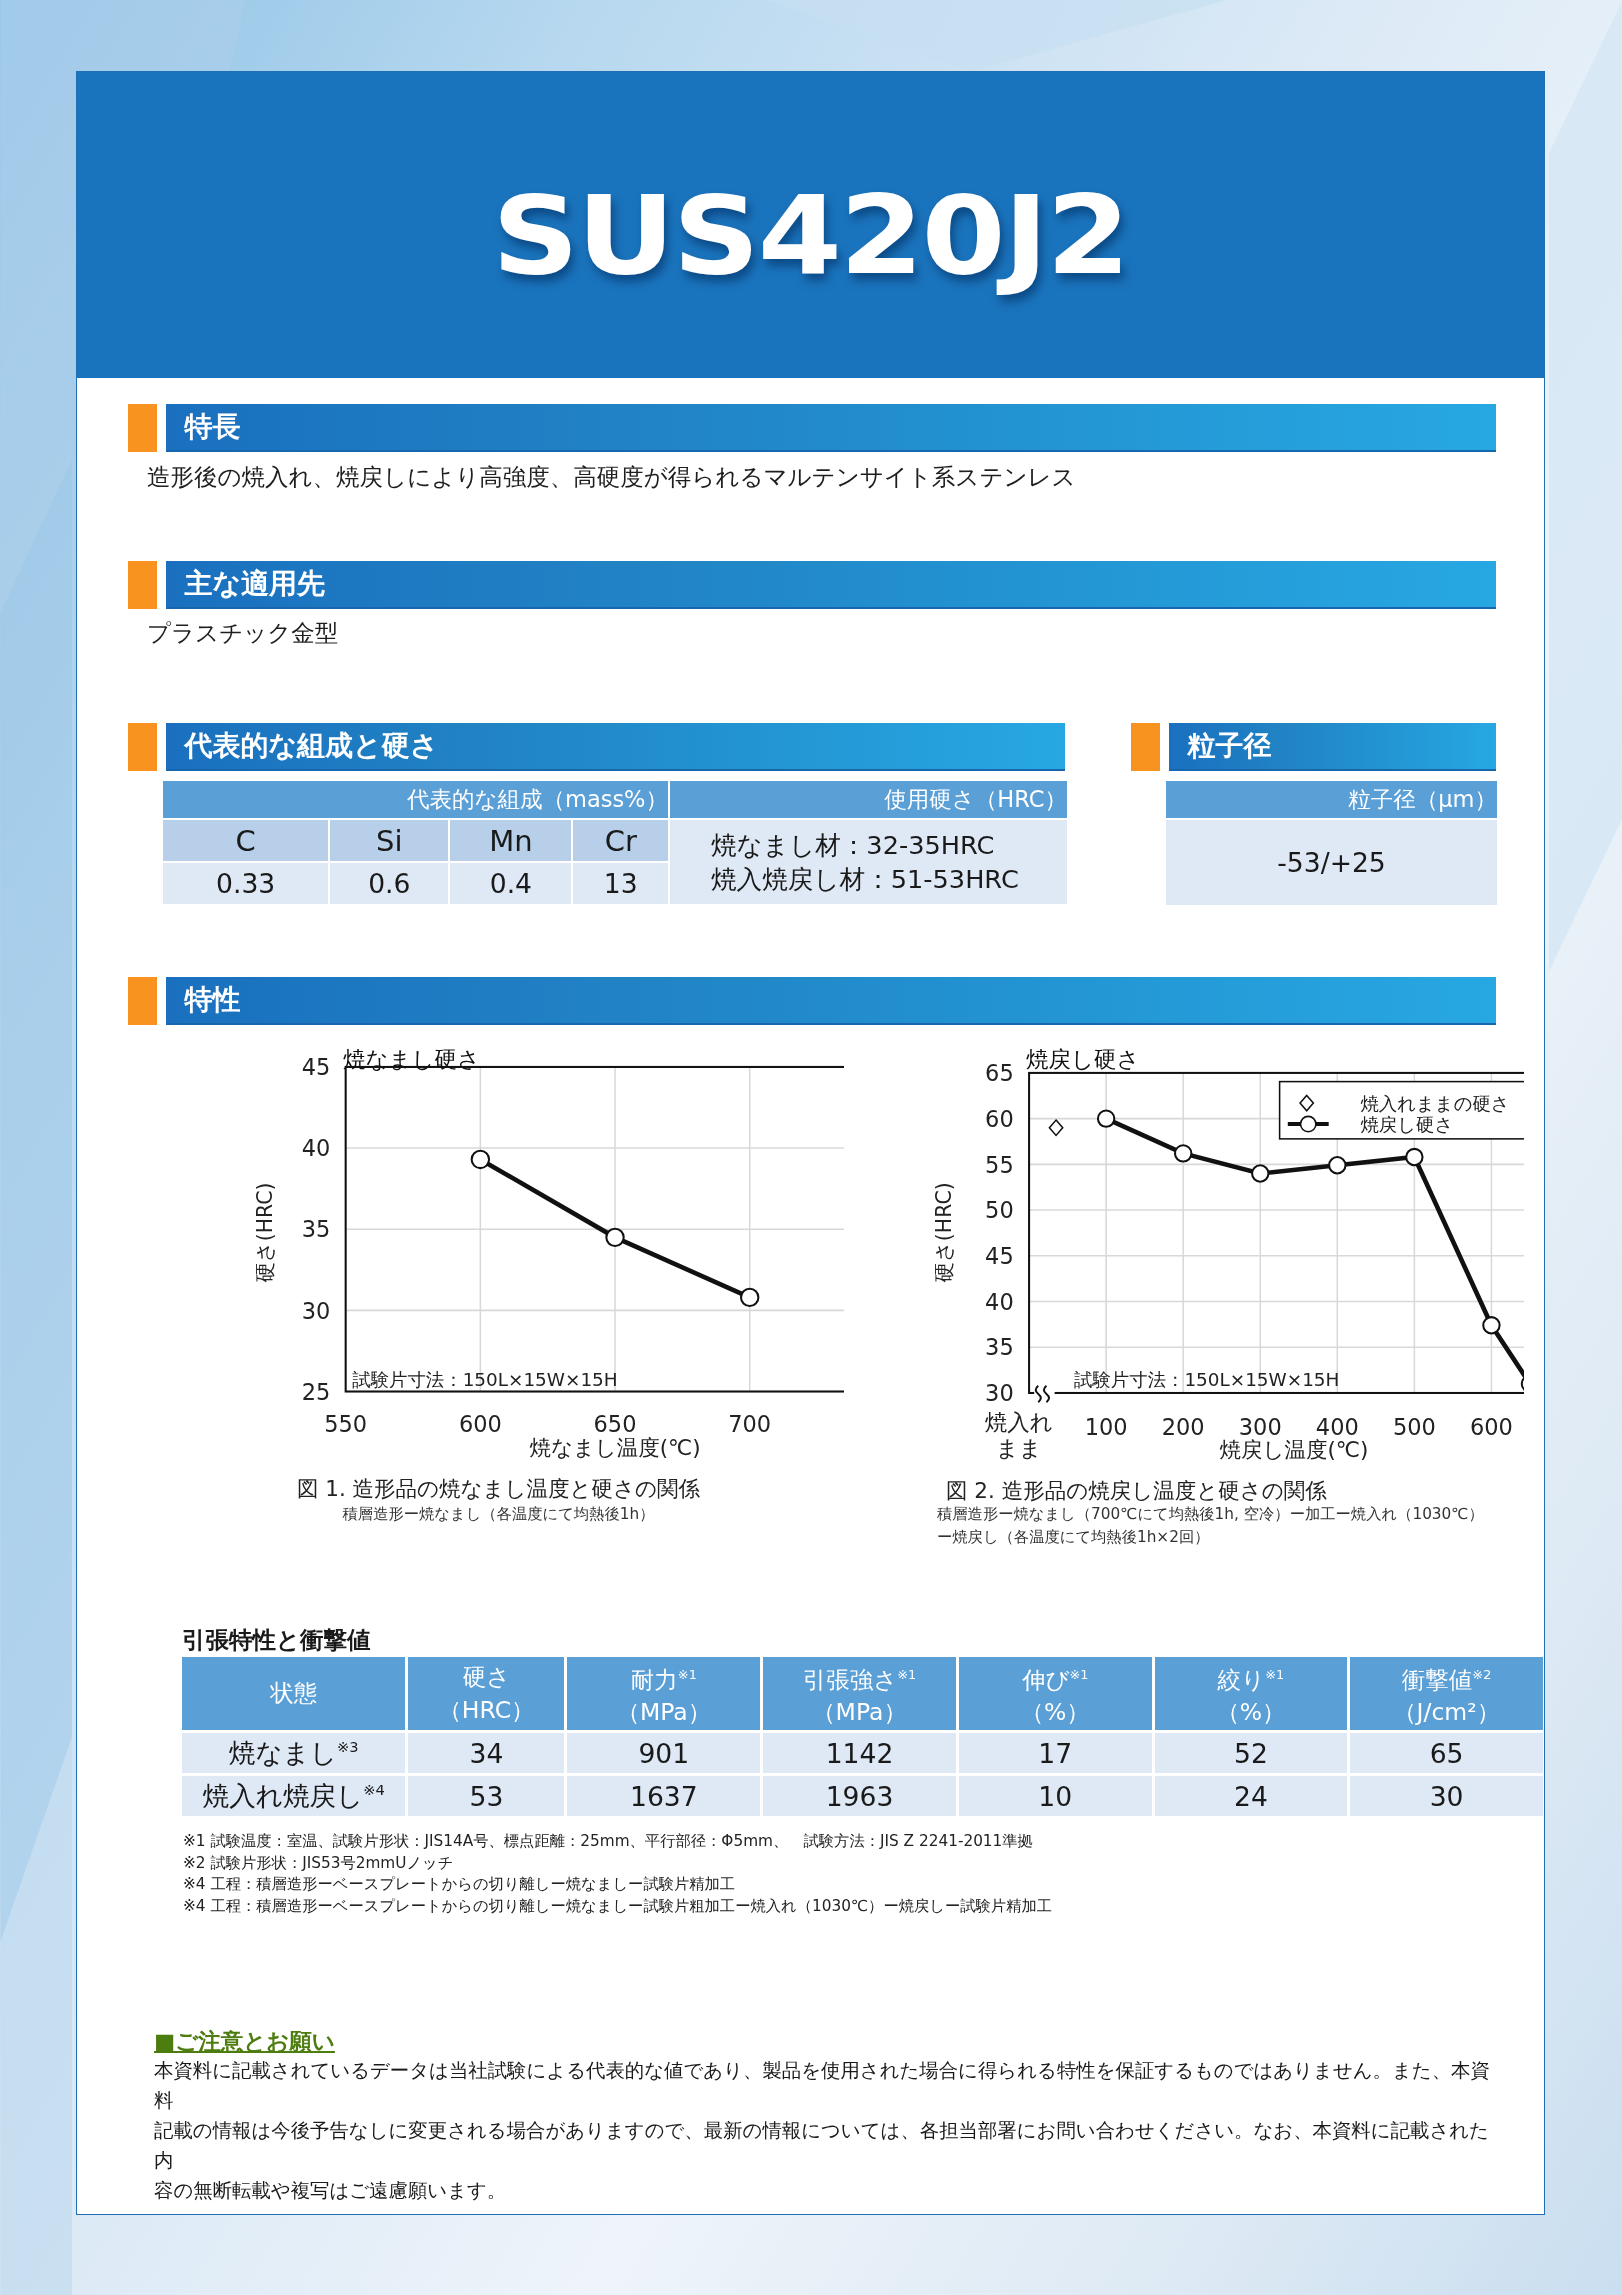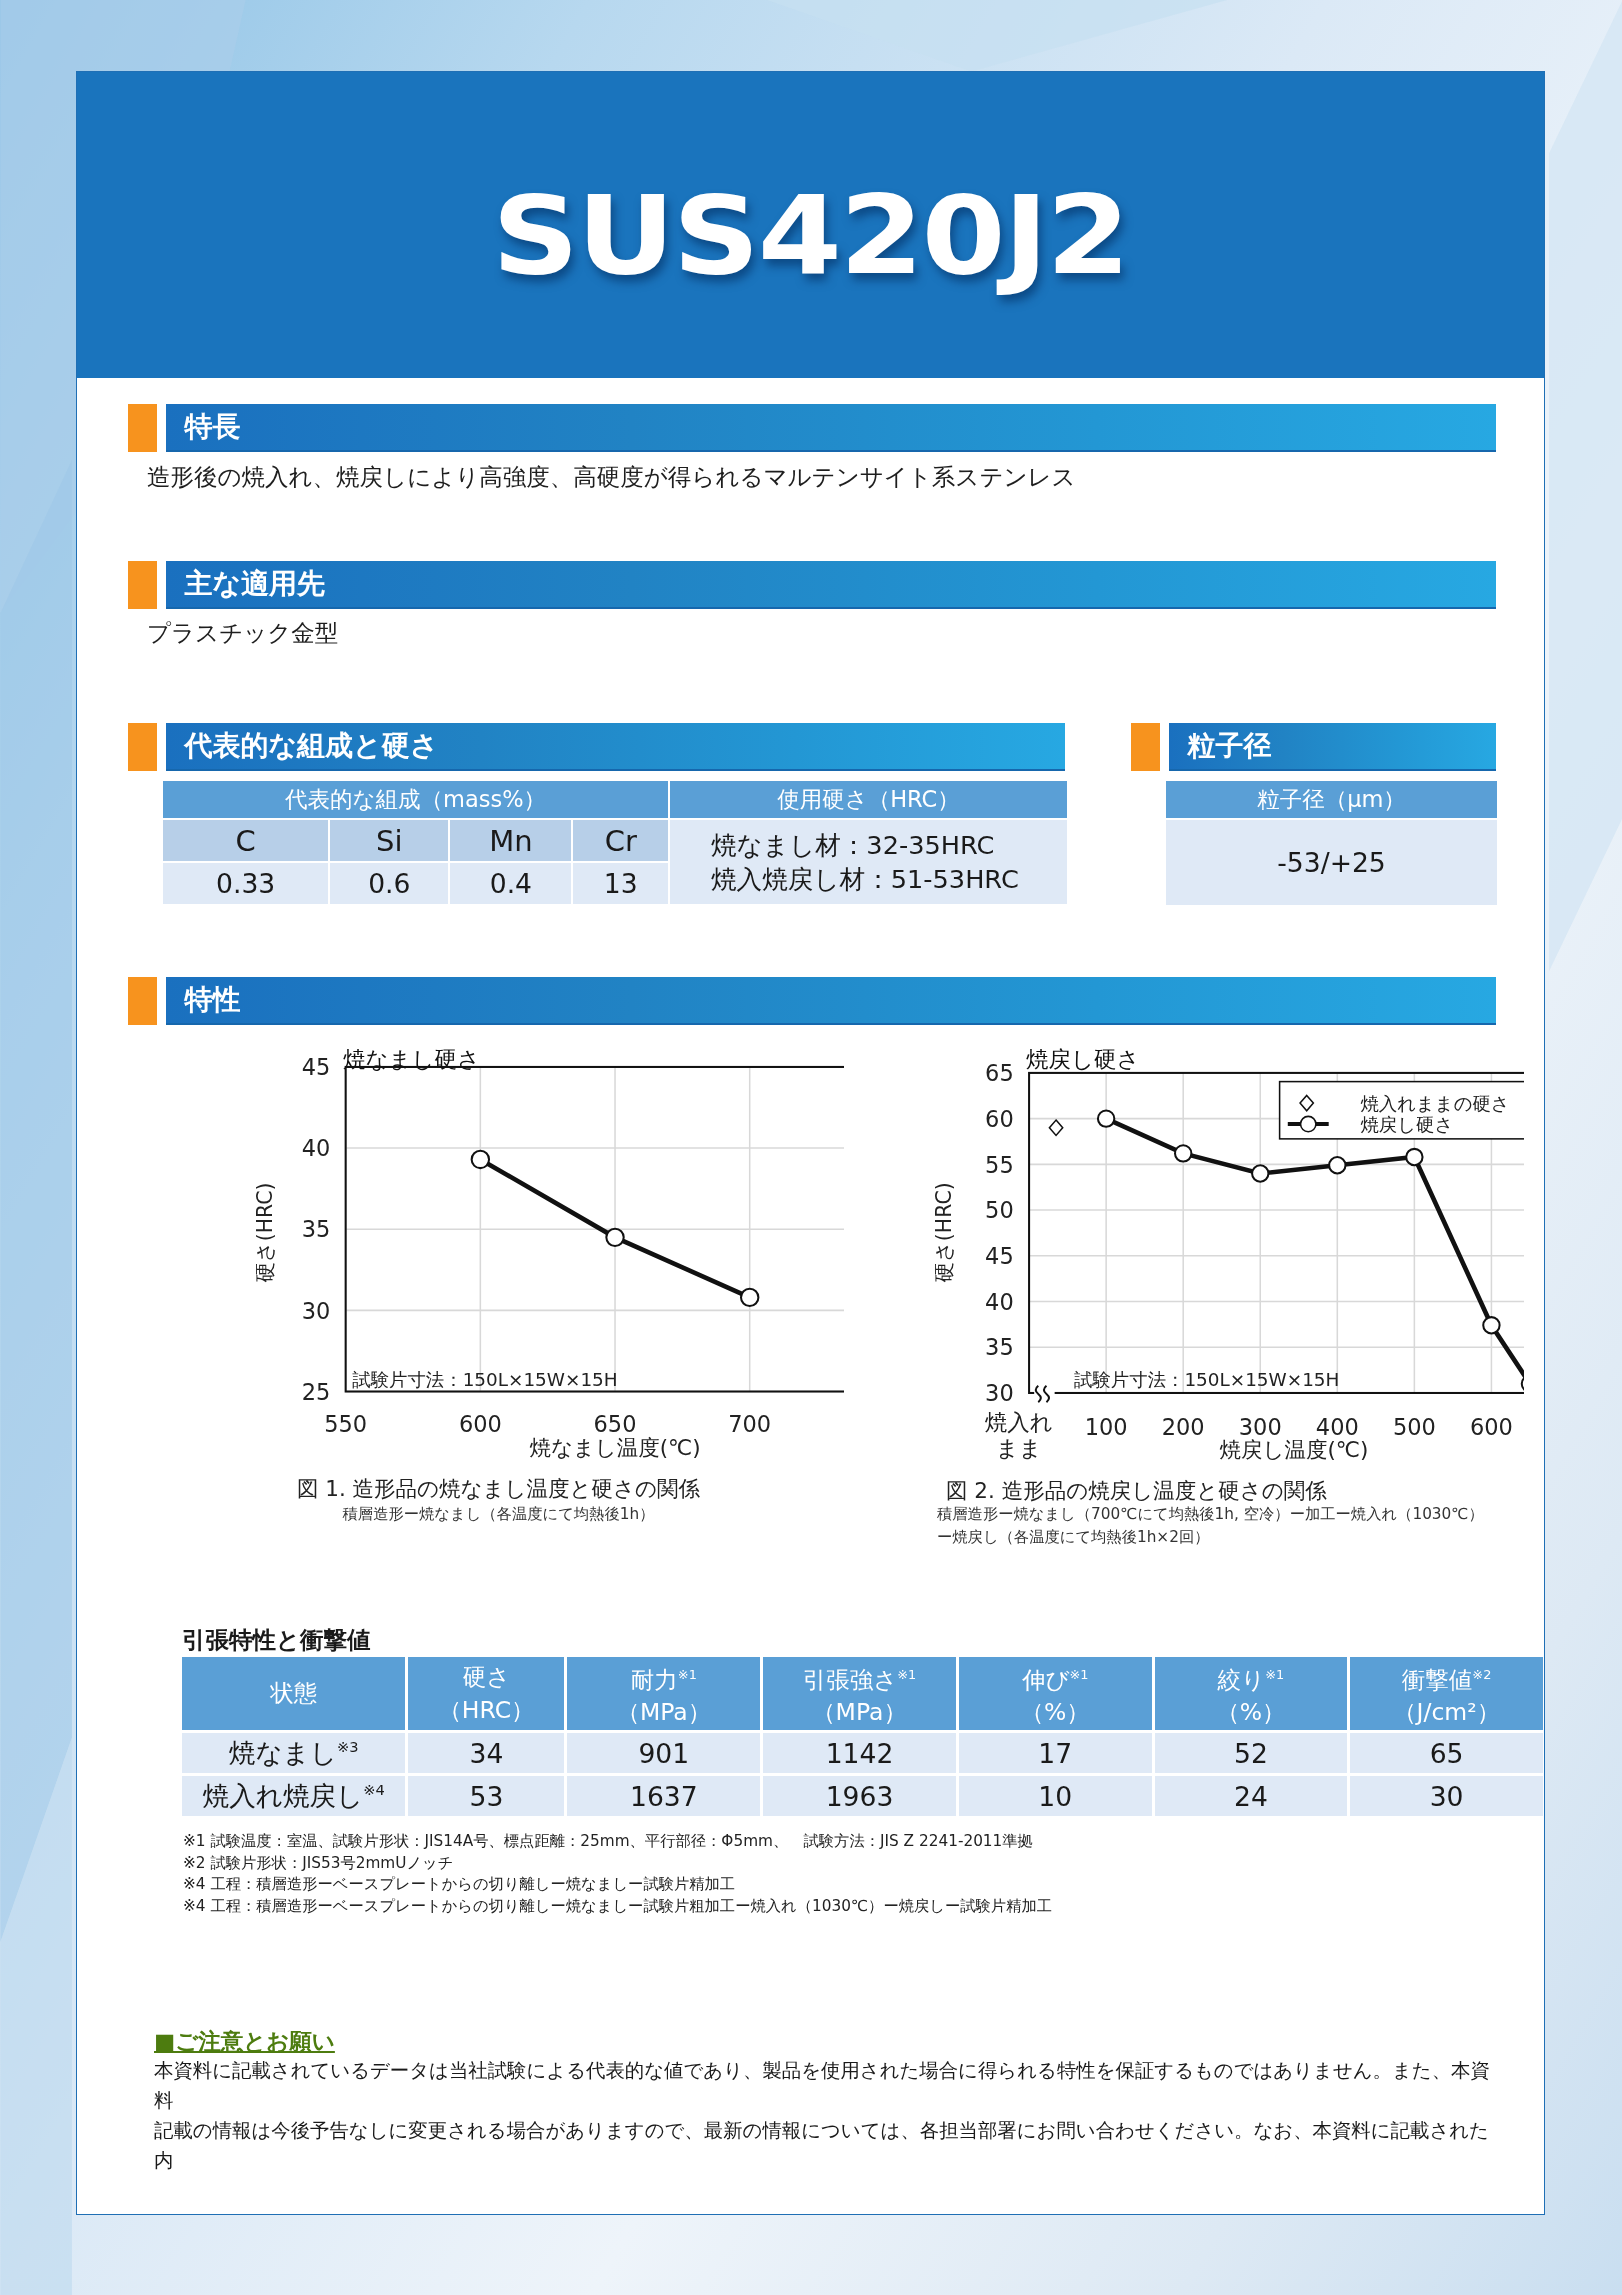--- a/index.html
+++ b/index.html
@@ -41,21 +41,21 @@
   .sec-head .bar {
     position: absolute; left: 38px; top: 0; right: 0; height: 48px;
     background: linear-gradient(90deg, #1a70bf 0%, #2183c4 35%, #2397d4 70%, #27a8e2 100%);
     border-bottom: 2px solid #1667ad;
     color: #fff; font-weight: bold; font-size: 28px;
     display: flex; align-items: center; padding-left: 18.4px;
   }
   .body-text { position: absolute; font-size: 23.5px; color: #1e1e1e; }
 
   table.comp { position: absolute; border-collapse: separate; border-spacing: 2.6px; }
-  .th-blue { background: #5a9fd6; color: #fff; font-size: 22.5px; text-align: center; }
+  .th-blue { background: #5a9fd6; color: #fff; font-size: 22.5px; text-align: right; }
   .th-light { background: #b7cfe8; color: #1a1a1a; font-size: 29px; text-align: center; }
   .td-pale { background: #dfe9f6; color: #1a1a1a; font-size: 26.6px; text-align: center; }
 
   .chart { position: absolute; }
   .chart svg text { font-family: "DejaVu Sans", sans-serif; }
 
   .caption { position: absolute; text-align: center; font-size: 21.5px; color: #222; }
   .subcap { position: absolute; font-size: 15.3px; color: #333; line-height: 22.5px; }
 
   table.tensile { position: absolute; border-collapse: separate; border-spacing: 3.1px; }
@@ -317,16 +317,17 @@
     <div>※1 試験温度：室温、試験片形状：JIS14A号、標点距離：25mm、平行部径：Φ5mm、　試験方法：JIS Z 2241-2011準拠</div>
     <div>※2 試験片形状：JIS53号2mmUノッチ</div>
     <div>※4 工程：積層造形ーベースプレートからの切り離しー焼なましー試験片精加工</div>
     <div>※4 工程：積層造形ーベースプレートからの切り離しー焼なましー試験片粗加工ー焼入れ（1030℃）ー焼戻しー試験片精加工</div>
   </div>
 
   <div class="notice-title" style="left:77px; top:1954px;">■ご注意とお願い</div>
   <div class="notice-body" style="left:77px; top:1984px; width:1350px;">
     <div>本資料に記載されているデータは当社試験による代表的な値であり、製品を使用された場合に得られる特性を保証するものではありません。また、本資料</div>
     <div>記載の情報は今後予告なしに変更される場合がありますので、最新の情報については、各担当部署にお問い合わせください。なお、本資料に記載された内</div>
+    <div>容の無断転載や複写はご遠慮願います。</div>
   </div>
 
 </div>
 
 
 </body></html>

